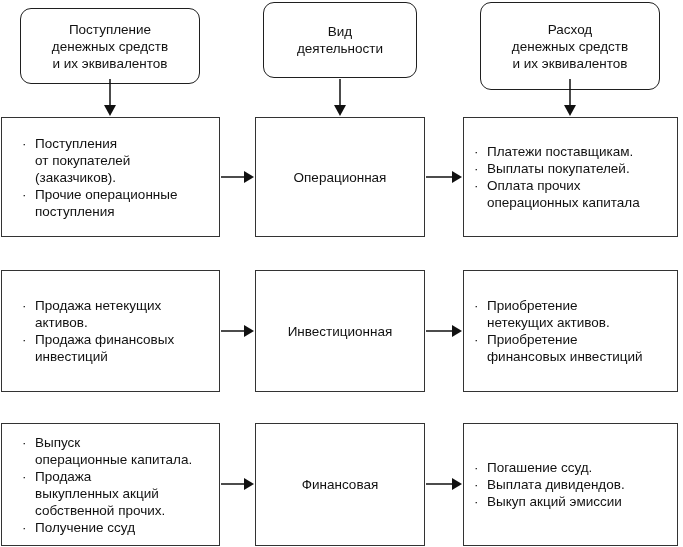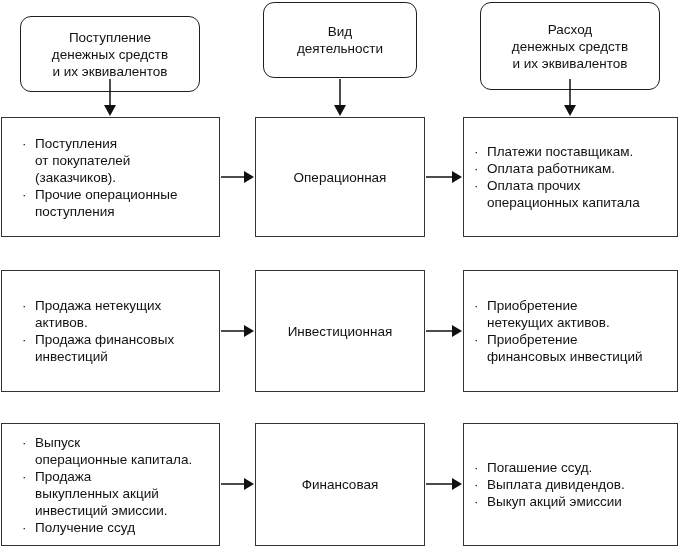--- a/index.html
+++ b/index.html
@@ -14,21 +14,21 @@
   .hbox{
     position:absolute;
     box-sizing:border-box;
     border:1.5px solid #1f1f1f;
     border-radius:11px;
     background:#ffffff;
     display:flex;align-items:center;justify-content:center;
     text-align:center;
     font-size:13.5px;line-height:17px;
   }
-  .h-left{left:20px;top:16px;width:180px;height:76px;}
+  .h-left{left:20px;top:8px;width:180px;height:76px;}
   .h-center{left:263px;top:2px;width:154px;height:76px;}
   .h-right{left:480px;top:2px;width:180px;height:88px;}
   .box{
     position:absolute;
     box-sizing:border-box;
     border:1.4px solid #333333;
     background:#ffffff;
     display:flex;align-items:center;
   }
   .col-left{left:1px;width:219px;}
@@ -98,21 +98,21 @@
   <div class="box col-center row-1">
     <span class="activity-label">Операционная</span>
   </div>
   <svg class="arrow" style="left:426px;top:170px;" width="37" height="14">
     <line x1="0" y1="7" x2="27" y2="7" stroke="#111" stroke-width="1.5"></line>
     <polygon points="26,1 26,13 36,7" fill="#111"></polygon>
   </svg>
   <div class="box col-right row-1">
     <ul class="bullets">
       <li><span class="dot">·</span><span class="multiline">Платежи поставщикам.</span></li>
-      <li><span class="dot">·</span><span class="multiline">Оплата работникам.</span></li>
+      <li><span class="dot">·</span><span class="multiline">Выплаты покупателей.</span></li>
       <li><span class="dot">·</span><span class="multiline">Оплата прочих
 операционных капитала</span></li>
     </ul>
   </div>
 
   <div class="box col-left row-2">
     <ul class="bullets">
       <li><span class="dot">·</span><span class="multiline">Продажа нетекущих
 активов.</span></li>
       <li><span class="dot">·</span><span class="multiline">Продажа финансовых
@@ -138,21 +138,21 @@
 финансовых инвестиций</span></li>
     </ul>
   </div>
 
   <div class="box col-left row-3">
     <ul class="bullets">
       <li><span class="dot">·</span><span class="multiline">Выпуск
 операционные капитала.</span></li>
       <li><span class="dot">·</span><span class="multiline">Продажа
 выкупленных акций
-инвестиций эмиссии.</span></li>
+собственной прочих.</span></li>
       <li><span class="dot">·</span><span class="multiline">Получение ссуд</span></li>
     </ul>
   </div>
   <svg class="arrow" style="left:221px;top:477px;" width="34" height="14">
     <line x1="0" y1="7" x2="24" y2="7" stroke="#111" stroke-width="1.5"></line>
     <polygon points="23,1 23,13 33,7" fill="#111"></polygon>
   </svg>
   <div class="box col-center row-3">
     <span class="activity-label">Финансовая</span>
   </div>

